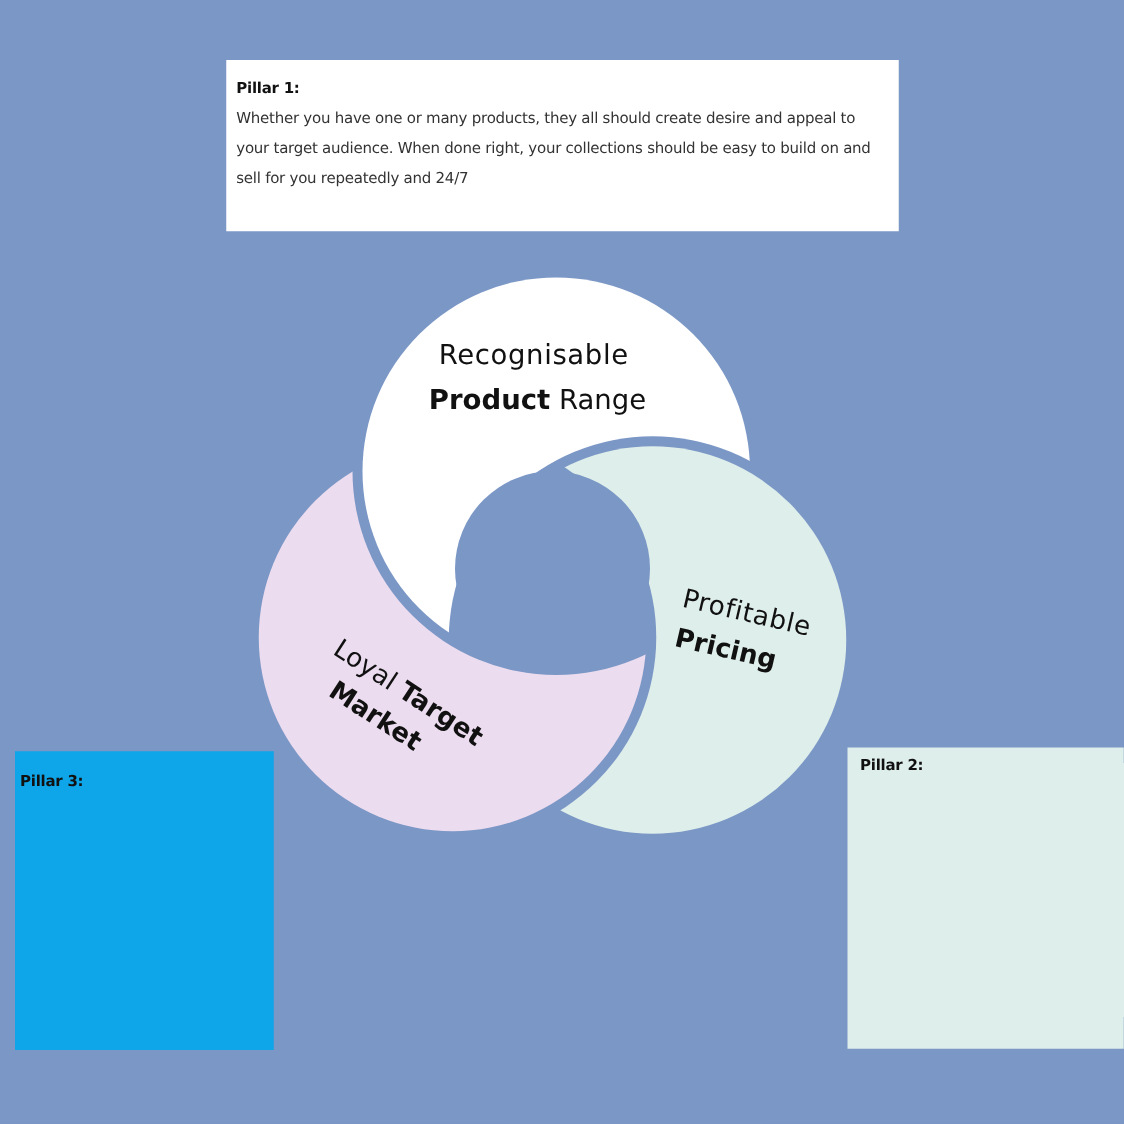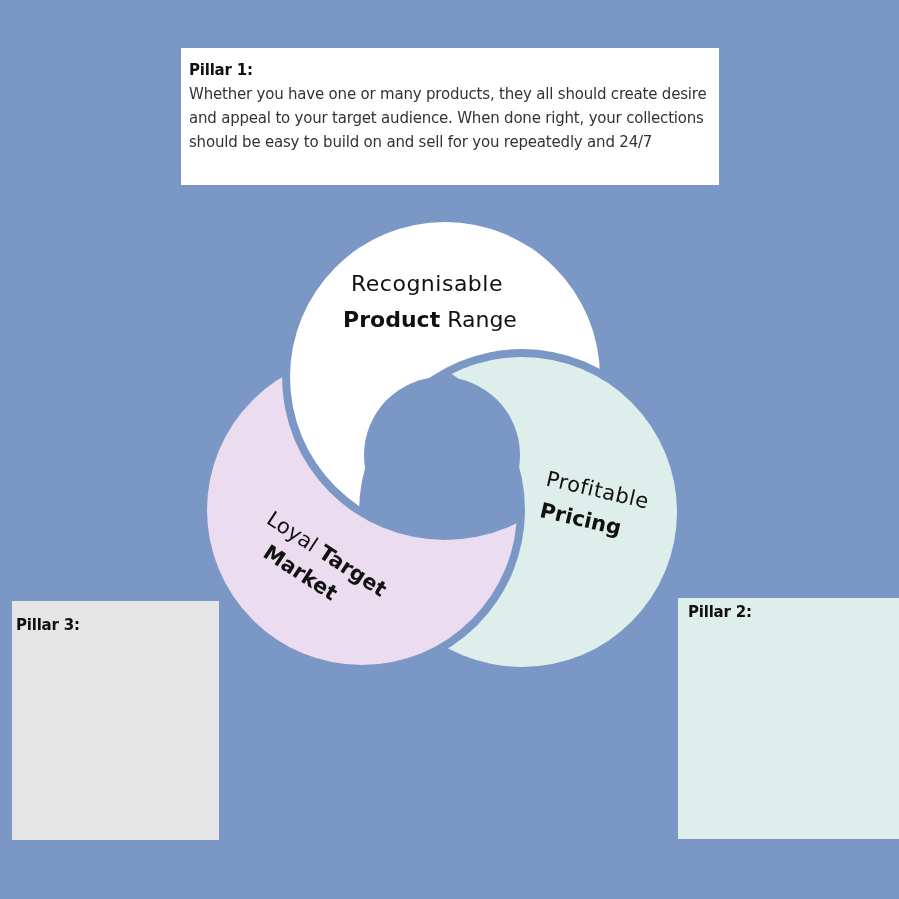--- a/index.html
+++ b/index.html
@@ -1,20 +1,20 @@
 <!DOCTYPE html>
 <html><head>
 <meta charset="utf-8">
 <style>
   html, body { margin:0; padding:0; }
   body { width:899px; height:899px; background:#7b97c6; position:relative; overflow:hidden; font-family:"Liberation Sans", sans-serif; }
-  .box { position:absolute; box-sizing:border-box; color:#333; font-family:"DejaVu Sans", sans-serif; font-size:15px; line-height:24px; letter-spacing:-0.2px; }
+  .box { position:absolute; box-sizing:border-box; color:#333; font-family:"DejaVu Sans", sans-serif; font-size:12px; line-height:24px; letter-spacing:-0.2px; }
   .box .ttl { font-weight:bold; color:#111; display:block; }
   #p1 { left:181px; top:48px; width:538px; height:137px; background:#ffffff; padding:10px 8px 0 8px; }
-  #p3 { left:12px; top:601px; width:207px; height:239px; background:#e5e5e5; padding:12px 4px 0 4px; }
+  #p3 { left:12px; top:601px; width:207px; height:239px; background:#0ea5e9; padding:12px 4px 0 4px; }
   #p2 { left:678px; top:598px; width:240px; height:241px; background:#deeeea; padding:2px 4px 0 10px; }
   svg { position:absolute; left:0; top:0; }
   .lbl { font-family:"DejaVu Sans", sans-serif; fill:#111; }
 </style>
 </head>
 <body>
 
 <div class="box" id="p1">
   <span class="ttl">Pillar 1:</span>
   <span>Whether you have one or many products, they all should create desire and appeal to your target audience. When done right, your collections should be easy to build on and sell for you repeatedly and 24/7</span>

